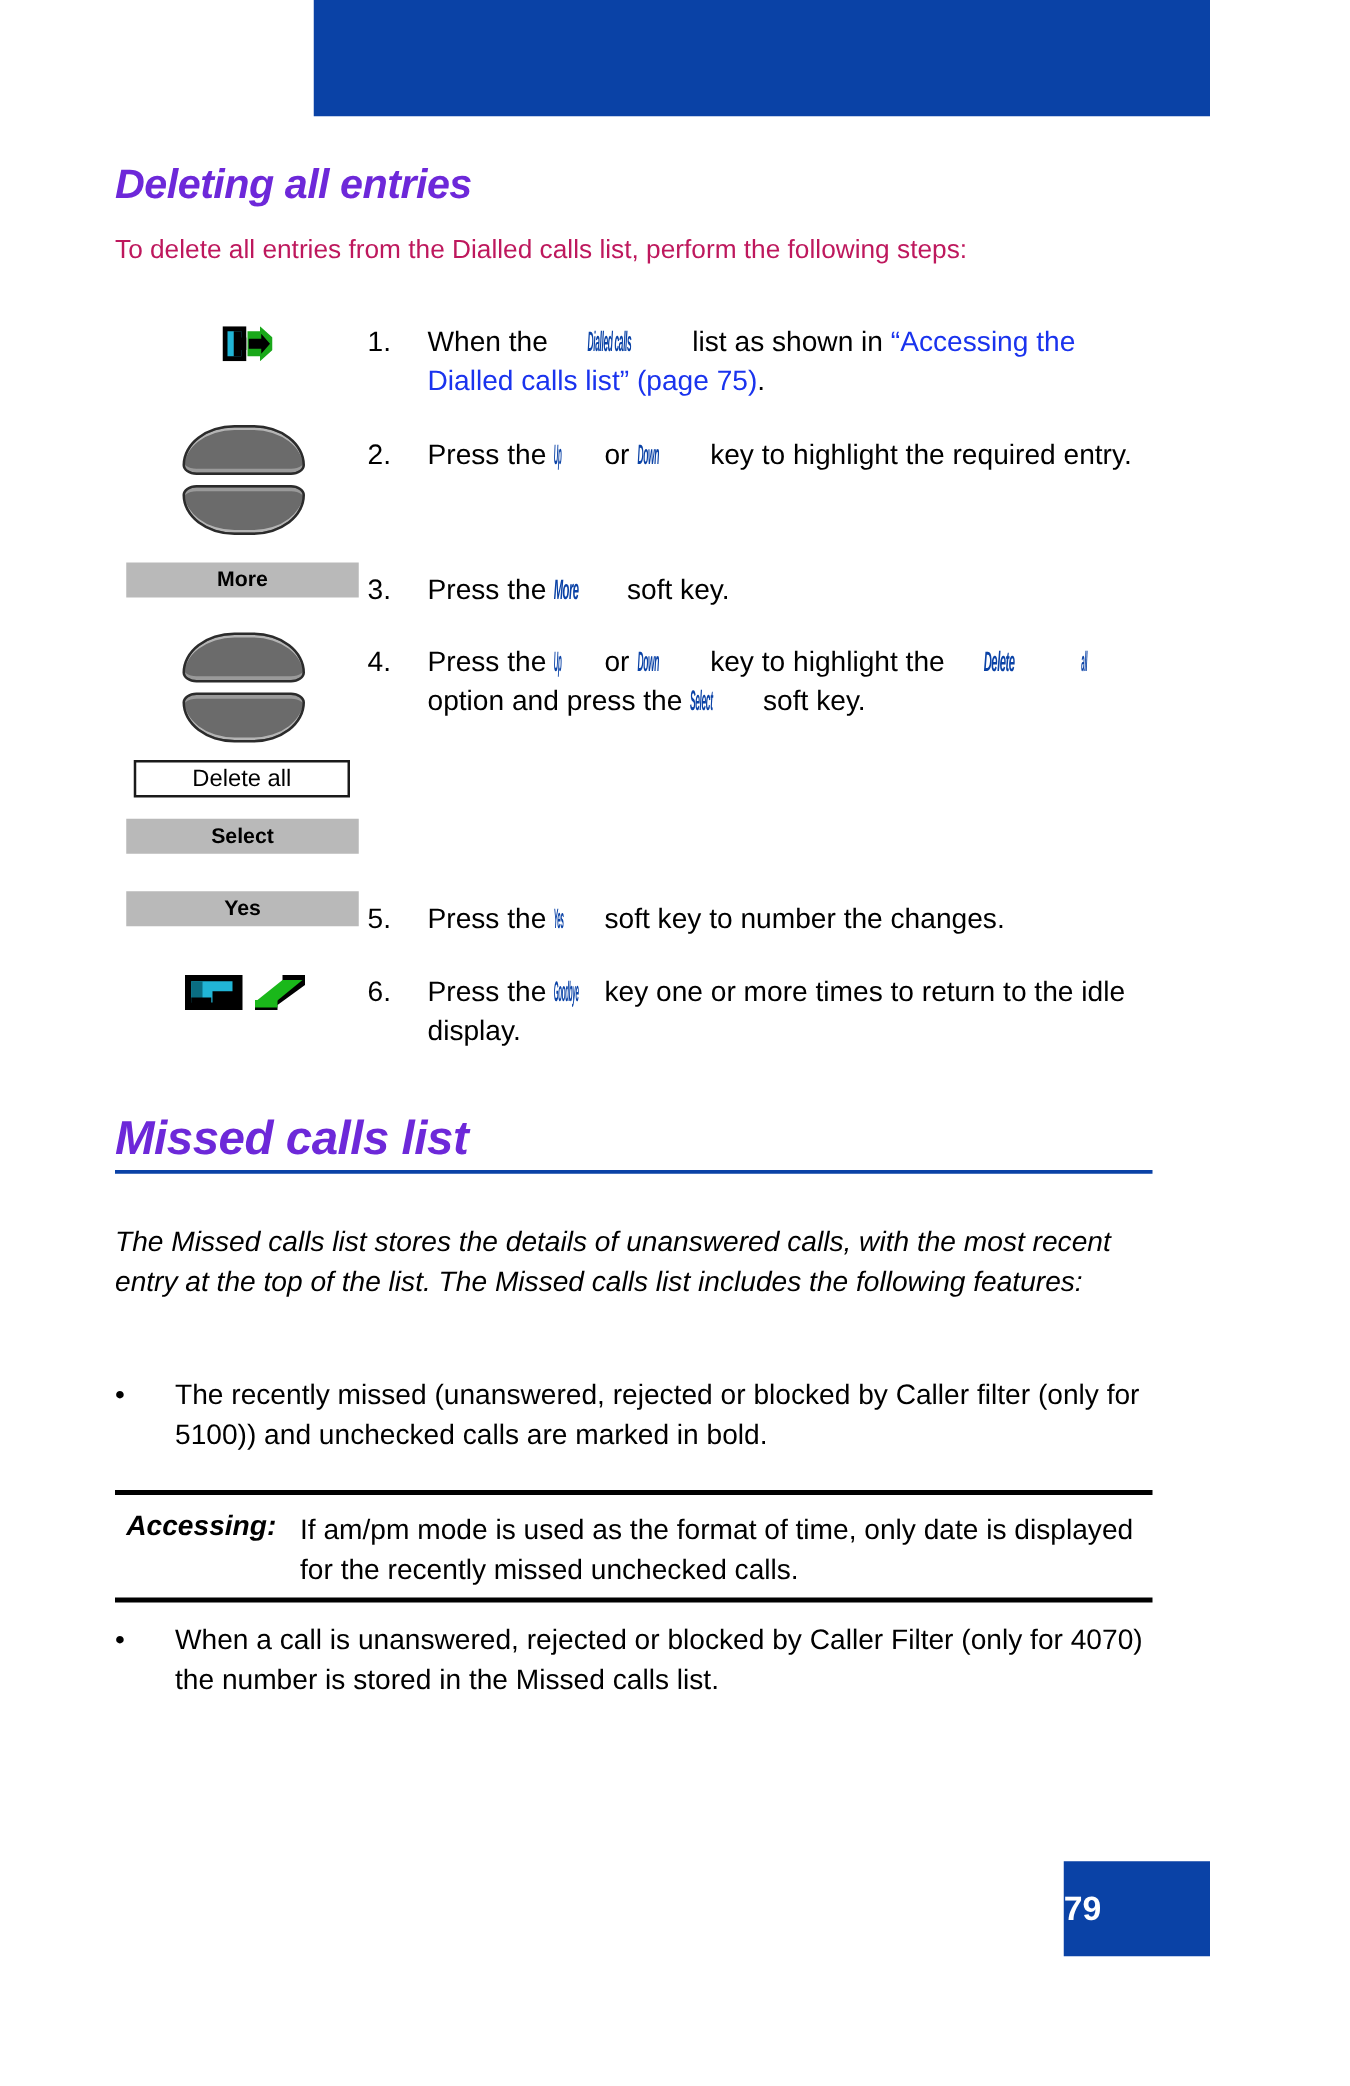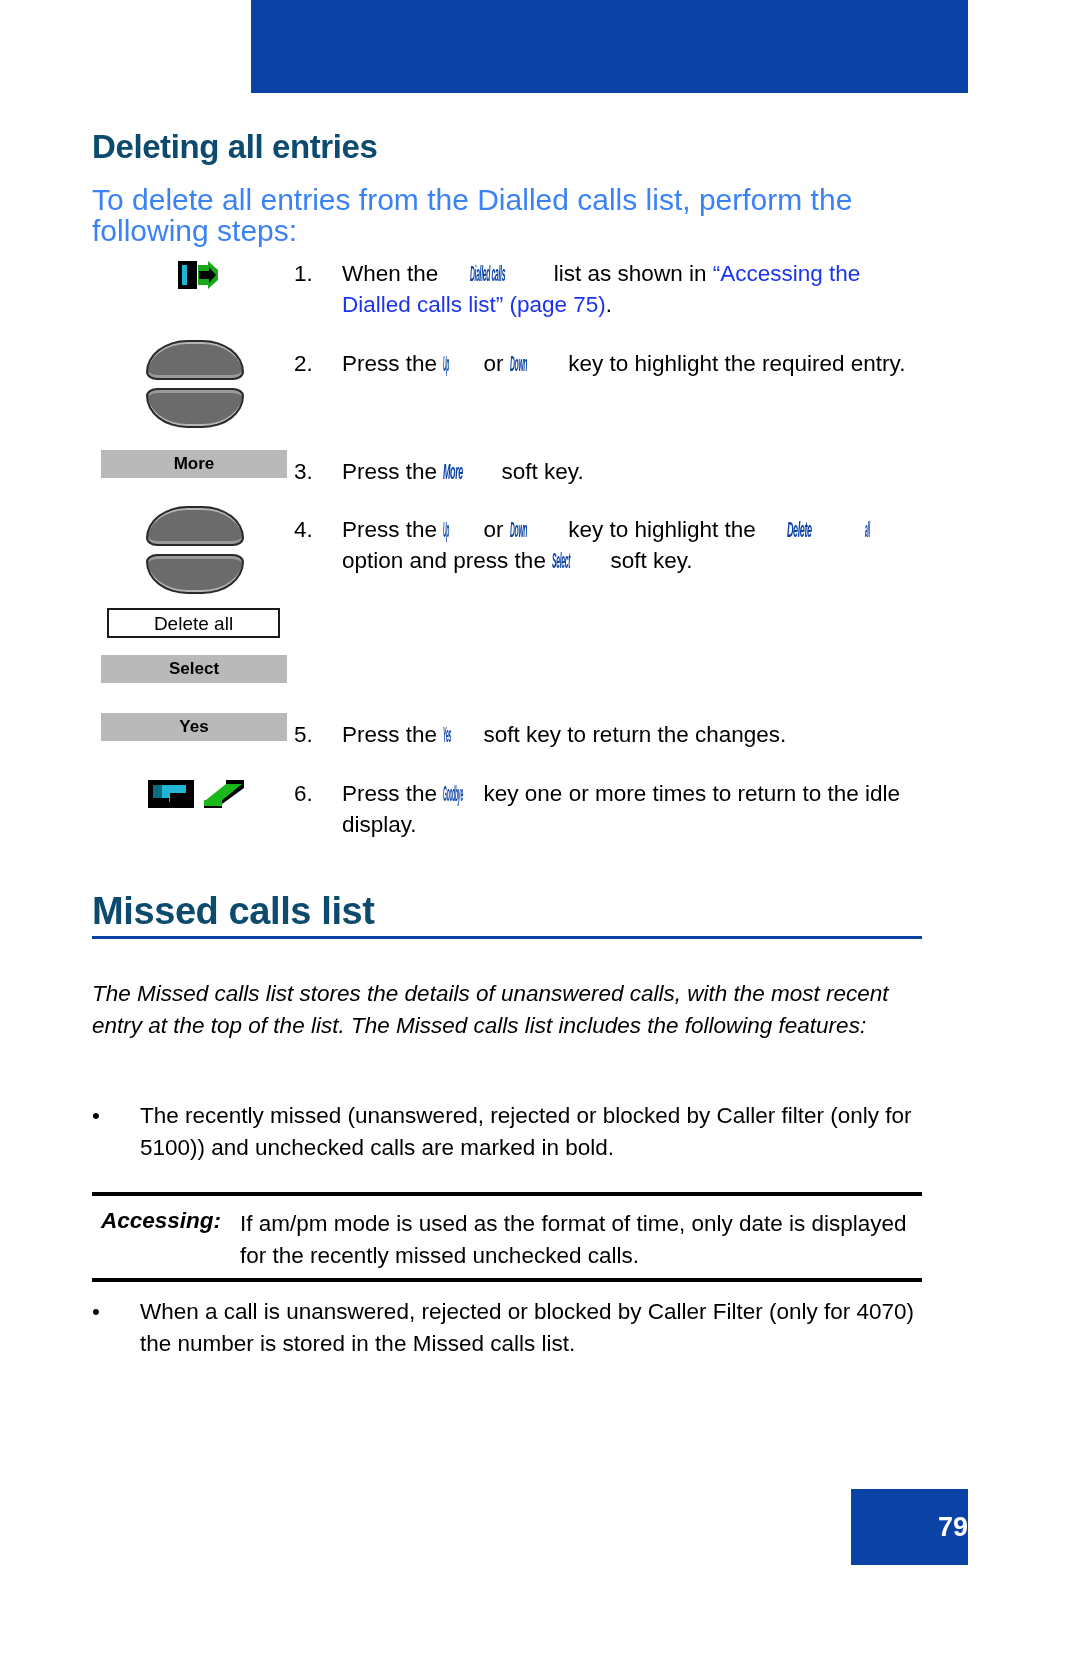--- a/index.html
+++ b/index.html
@@ -30,46 +30,47 @@
     bottom: 14px;
     color: #ffffff;
     font-size: 25px;
     font-weight: bold;
     letter-spacing: -0.2px;
   }
 
   
   .h1-blue {
     position: absolute;
-    color: #0c4a6e;
+    color: #6d28d9;
     font-size: 33px;
     font-weight: bold;
     letter-spacing: -0.4px;
+    font-style: italic;
   }
   #deleting-heading { left: 92px; top: 128px; }
 
   #missed-heading {
     left: 92px;
     top: 890px;
     font-size: 38px;
   }
   .heading-rule {
     position: absolute;
     left: 92px;
     top: 936px;
     width: 830px;
     height: 3px;
     background: #0a42a6;
   }
 
   
   .body-text {
     position: absolute;
-    font-size: 30px;
-    color: #3b82f6;
+    font-size: 21px;
+    color: #be185d;
     line-height: 31px;
   }
   #intro-line { left: 92px; top: 184px; width: 860px; }
 
   
   .step {
     position: absolute;
     font-size: 22.5px;
     color: #000000;
     line-height: 31px;
@@ -202,21 +203,21 @@
     height: 76px;
     background: #0a42a6;
   }
   .footer-num {
     position: absolute;
     left: 851px;
     top: 1489px;
     width: 117px;
     height: 76px;
     line-height: 76px;
-    text-align: right;
+    text-align: left;
     color: #ffffff;
     font-size: 27px;
     font-weight: bold;
   }
 </style>
 </head>
 <body>
 
 <div class="header-bar"></div>
 <div class="header-title">Calls list</div>
@@ -281,21 +282,21 @@
   <span class="step-body"><span>Press the</span> <span class="kl-slot"><span class="keylabel wide">More</span></span> <span>soft key.</span></span>
 </div>
 
 <div class="step" style="left:294px; top:514px; width:648px;">
   <span class="step-num">4.</span>
   <span class="step-body"><span>Press the</span> <span class="kl-slot sm"><span class="keylabel narrow">Up</span></span> <span>or</span> <span class="kl-slot"><span class="keylabel">Down</span></span> <span>key to highlight the</span> <span class="kl-slot lg"><span class="keylabel wide">Delete</span></span><span class="kl-slot sm"><span class="keylabel narrow">all</span></span> <span>option and press the</span> <span class="kl-slot"><span class="keylabel">Select</span></span> <span>soft key.</span></span>
 </div>
 
 <div class="step" style="left:294px; top:719px; width:640px;">
   <span class="step-num">5.</span>
-  <span class="step-body"><span>Press the</span> <span class="kl-slot sm"><span class="keylabel narrow">Yes</span></span> <span>soft key to return the changes.</span></span>
+  <span class="step-body"><span>Press the</span> <span class="kl-slot sm"><span class="keylabel narrow">Yes</span></span> <span>soft key to number the changes.</span></span>
 </div>
 
 <div class="step" style="left:294px; top:778px; width:640px;">
   <span class="step-num">6.</span>
   <span class="step-body"><span>Press the</span> <span class="kl-slot sm"><span class="keylabel narrow">Goodbye</span></span> <span>key one or more times to return to the idle display.</span></span>
 </div>
 
 <div class="h1-blue" id="missed-heading">Missed calls list</div>
 <div class="heading-rule"></div>
 

